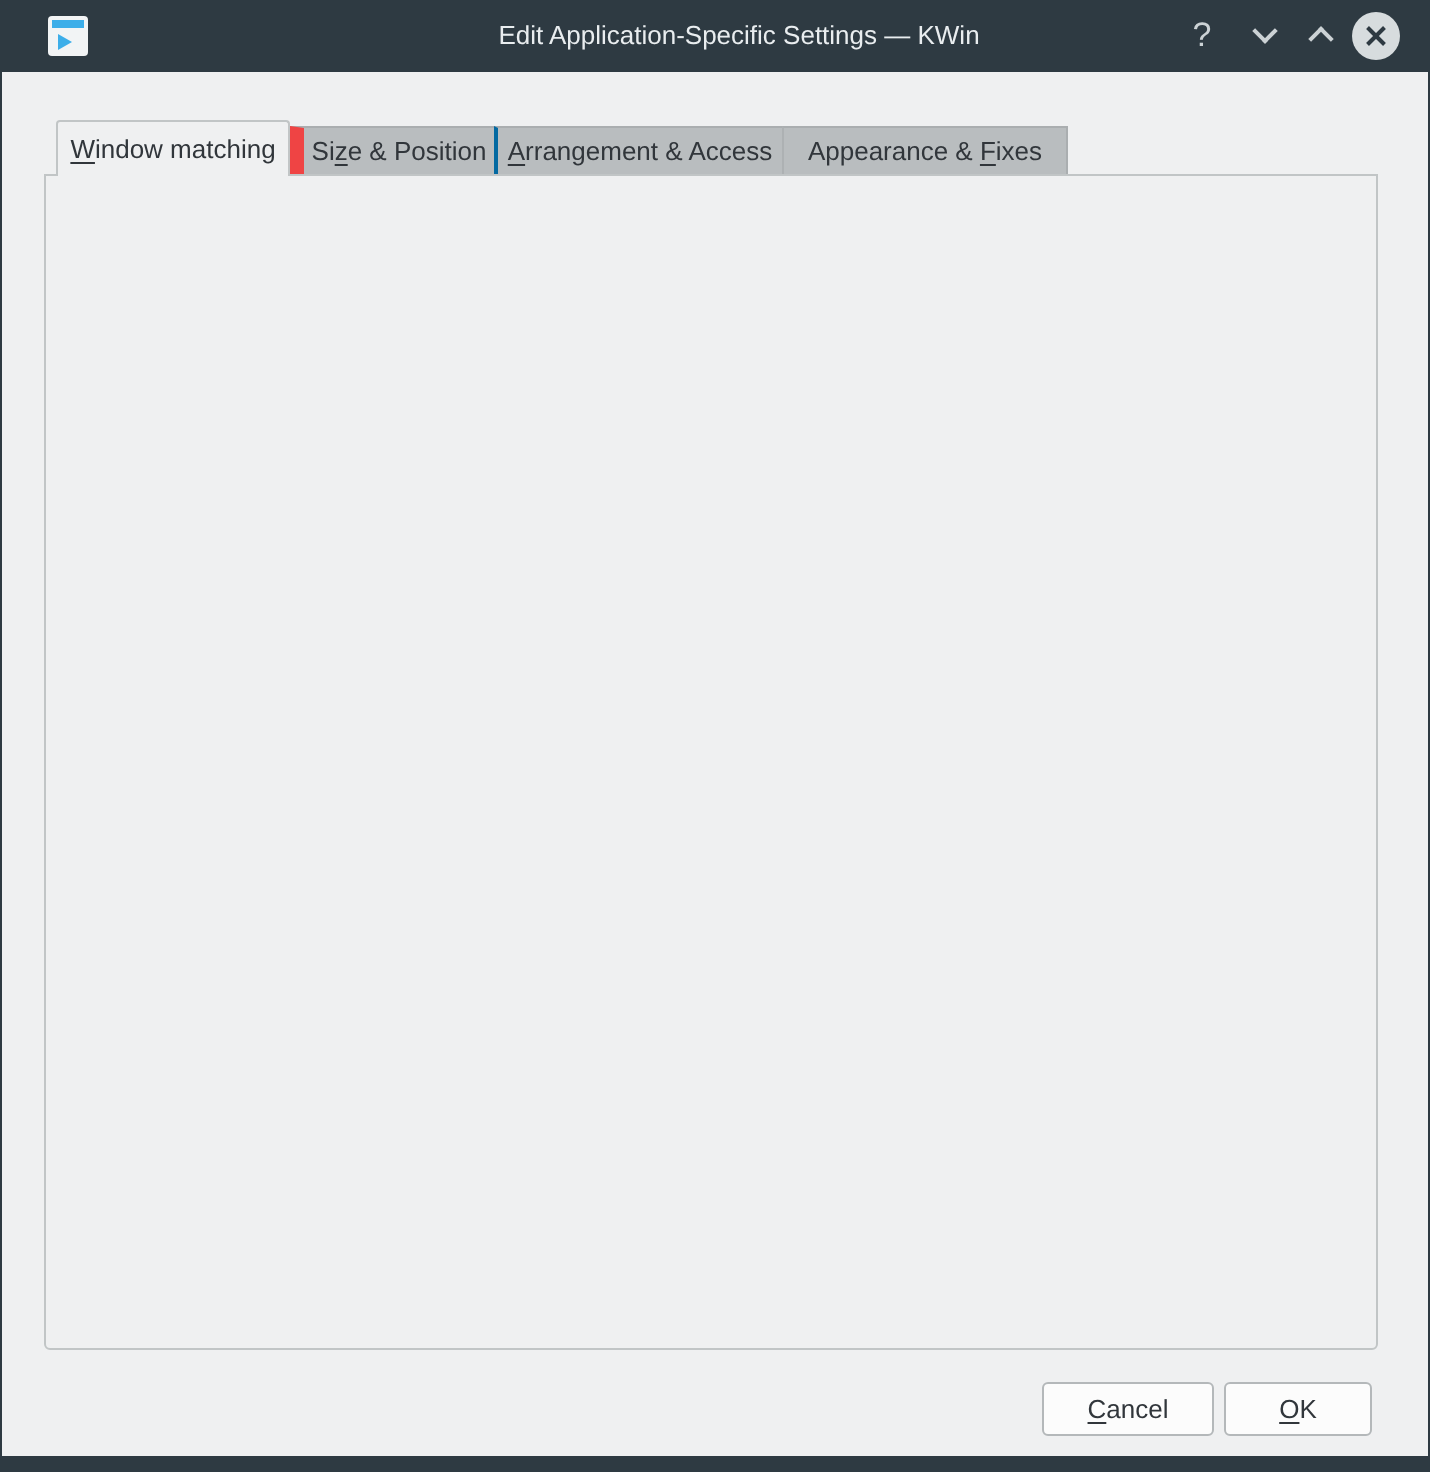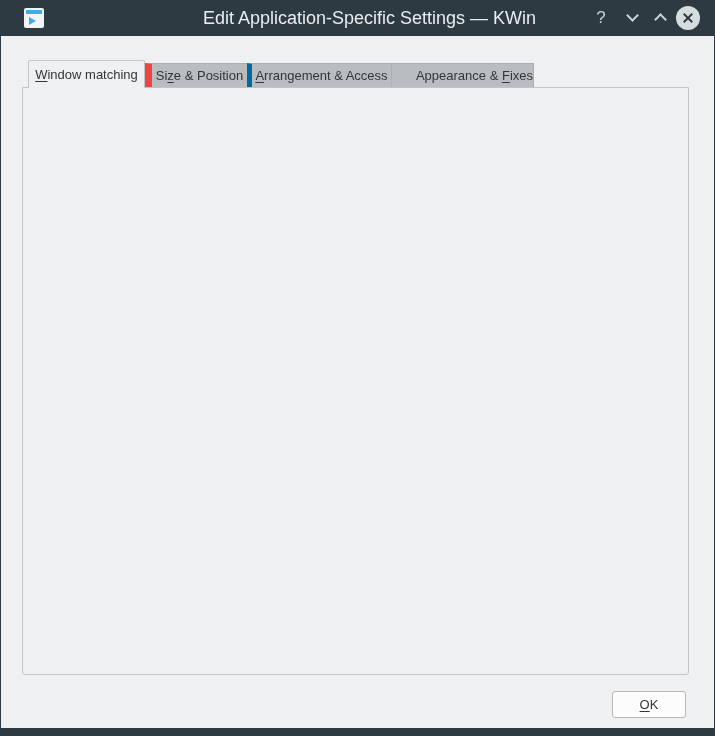--- a/index.html
+++ b/index.html
@@ -4,21 +4,21 @@
 <style>
   * { margin:0; padding:0; box-sizing:border-box; }
   html,body { width:715px; height:736px; }
   body { font-family:"Liberation Sans","DejaVu Sans",sans-serif; font-size:13px; color:#31363b; }
 
   .window { position:relative; width:715px; height:736px; background:#2e3a42; overflow:hidden; }
 
   
   .titlebar { position:absolute; left:0; top:0; width:715px; height:36px; background:#2e3a42; }
   .titlebar-title { position:absolute; left:0; top:0; width:100%; height:36px; line-height:36px;
-                    text-align:center; color:#e9edef; font-size:18px;padding-left:24px; }
+                    text-align:center; color:#e9edef; font-size:13px;padding-left:24px; }
   .app-icon { position:absolute; left:24px; top:8px; width:20px; height:20px; background:#f2f4f5; border-radius:2px; }
   .app-icon .bar { position:absolute; left:2px; top:2px; right:2px; height:4px; background:#3daee9; }
   .app-icon .tri { position:absolute; left:5px; top:9px; width:0; height:0;
                    border-left:7px solid #3daee9; border-top:4px solid transparent; border-bottom:4px solid transparent; }
   .tb-btn { position:absolute; top:7px; width:22px; height:22px; cursor:default; }
   .tb-help { left:590px; color:#ccd2d5; font-size:17px; text-align:center; line-height:22px; }
   .chev { display:inline-block; width:9px; height:9px; border-right:2px solid #ccd2d5; border-bottom:2px solid #ccd2d5; }
   .tb-down { left:622px; } .tb-up { left:650px; }
   .tb-down .chev { transform:rotate(45deg); margin:4px 0 0 6px; }
   .tb-up .chev { transform:rotate(-135deg); margin:8px 0 0 6px; }
@@ -28,22 +28,22 @@
 
   
   .dlg-body { position:absolute; left:1px; right:1px; top:36px; bottom:8px; background:#eff0f1; }
 
   
   .tab { position:absolute; text-align:center; cursor:default; }
   .tab-active { left:27px; top:24px; width:117px; height:28px; line-height:27px; background:#eff0f1;
                 border:1px solid #c1c5c6; border-bottom:none; border-radius:2px 2px 0 0; z-index:3; }
   .tab-inactive { top:27px; height:24px; line-height:24px; background:#b9bdbf; border-top:1px solid #aaaeb0; z-index:1; }
   .tab-2 { left:144px; width:102px; border-left:7px solid #ef4444; }
-  .tab-3 { left:246px; width:144px; border-left:5px solid #0369a1; }
-  .tab-4 { left:390px; width:143px; border-left:1px solid #adb1b3; border-right:1px solid #aaaeb0;text-align:right; }
+  .tab-3 { left:246px; width:144px; border-left:2px solid #0369a1; }
+  .tab-4 { left:390px; width:143px; border-left:1px solid #adb1b3; border-right:1px solid #aaaeb0; }
 
   .pane { position:absolute; left:21px; top:51px; width:667px; height:588px; background:#eff0f1;
           border:1px solid #c1c5c6; border-radius:0 0 3px 3px; z-index:2; }
 
   u { text-decoration:underline; text-underline-offset:2px; }
 
   .label { position:absolute; text-align:right; color:#31363b; }
 
   .field { position:absolute; background:#fcfcfc; border:1px solid #b4b8ba; border-radius:3px;
            line-height:23px; padding-left:8px; white-space:nowrap; overflow:hidden; }
@@ -207,18 +207,21 @@
     </div>
     <div class="combo" style="left:202px; top:557px;">
       <span class="combo-text">Unimportant</span>
       <span class="combo-div"></span>
       <span class="combo-arrow"></span>
     </div>
     <div class="field field-disabled" style="left:350px; top:559px; width:213px; height:23px; line-height:21px;">
       <span></span>
     </div>
 
+    <div class="btn bottom-btn" style="left:520px;">
+      <span></span><u>C</u><span>ancel</span>
+    </div>
     <div class="btn bottom-btn" style="left:611px; width:74px;">
       <span></span><u>O</u><span>K</span>
     </div>
 
   </div>
 </div>
 
 </body></html>

